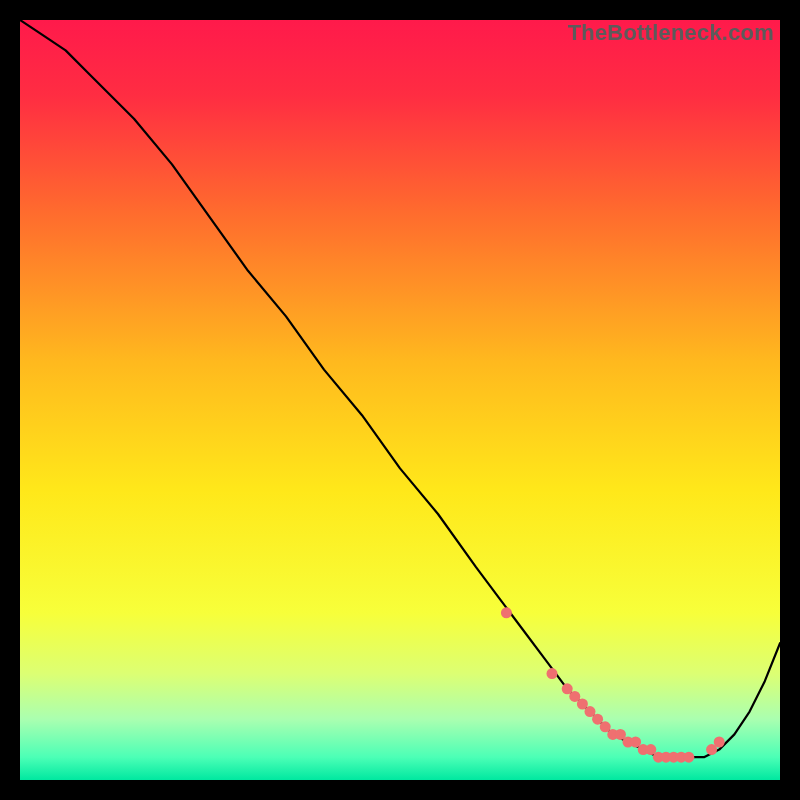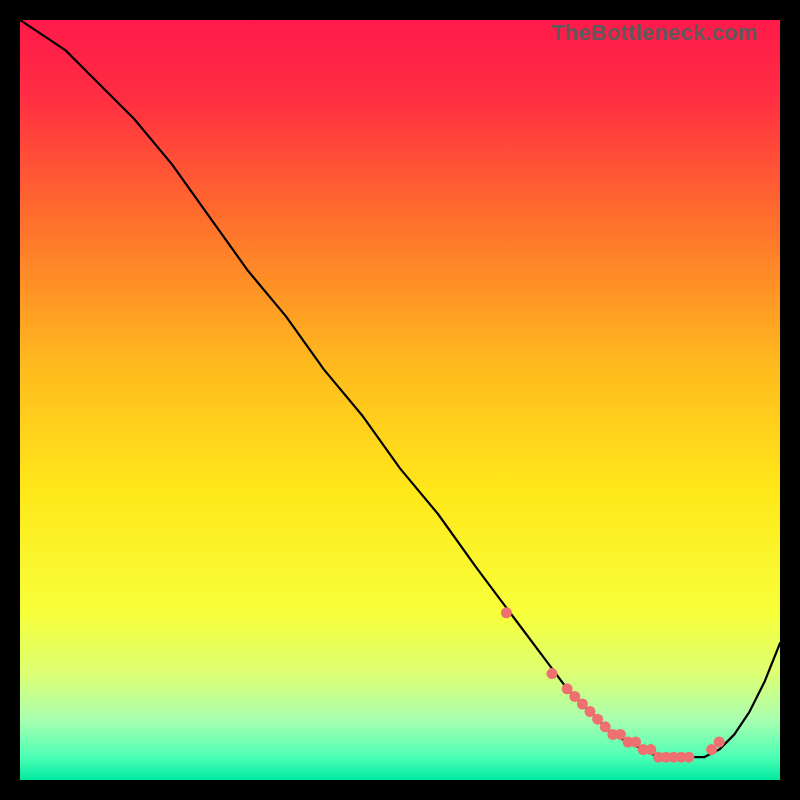--- a/index.html
+++ b/index.html
@@ -27,21 +27,21 @@
     height: 760px;
     overflow: hidden;
   }
   .gradient {
     position: absolute;
     left: 0; top: 0; right: 0; bottom: 0;
   }
   .watermark {
     position: absolute;
     top: 0;
-    right: 22px;
+    right: 6px;
     font-size: 22px;
     font-weight: 600;
     color: #5b5b5b;
     letter-spacing: 0.2px;
     user-select: none;
   }
   svg.curve {
     position: absolute;
     left: 0; top: 0;
     width: 760px;

